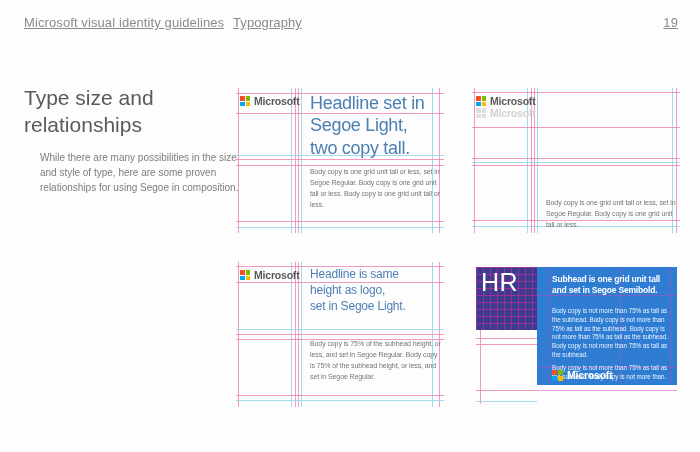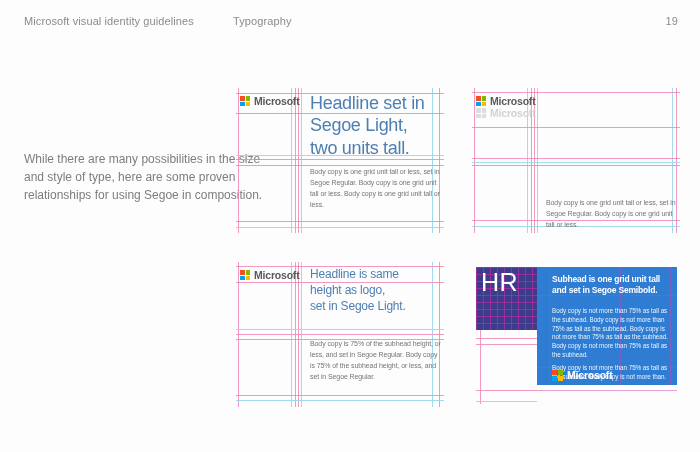--- a/index.html
+++ b/index.html
@@ -1,28 +1,28 @@
 <!DOCTYPE html>
 <html><head>
 <meta charset="utf-8">
 <style>
   html,body{margin:0;padding:0;background:#ffffff;}
   .page{position:relative;width:700px;height:452px;background:#fdfdfd;overflow:hidden;
         font-family:"Liberation Sans",sans-serif;-webkit-font-smoothing:antialiased;}
 
   
-  .hdr{position:absolute;top:15px;font-size:11px;color:#8b8b8b;letter-spacing:.1px;}
+  .hdr{position:absolute;top:15px;font-size:13px;color:#8b8b8b;letter-spacing:.1px;text-decoration:underline;}
   .hdr-brand{left:24px;}
   .hdr-section{left:233px;}
   .hdr-page{right:22px;text-align:right;}
 
   
   .intro-title{position:absolute;left:24px;top:84px;font-size:21px;line-height:1.3;
                color:#5a5a5a;white-space:pre-line;}
-  .intro-body{position:absolute;left:24px;top:150px;font-size:12px;line-height:1.5;
+  .intro-body{position:absolute;left:40px;top:150px;font-size:10px;line-height:1.5;
               color:#7d7d7d;white-space:pre-line;}
 
   
   .panel{position:absolute;}
   .gh,.gv{position:absolute;pointer-events:none;}
   .gh{left:0;right:0;height:1px;}
   .gv{top:0;bottom:0;width:1px;}
   .p{background:rgba(238,127,176,.8);}
   .c{background:rgba(148,211,235,.85);}
   .m{background:rgba(196,72,186,.5);}
@@ -64,20 +64,22 @@
 </style>
 </head>
 <body>
 
 <div class="page">
 
   <div class="hdr hdr-brand">Microsoft visual identity guidelines</div>
   <div class="hdr hdr-section">Typography</div>
   <div class="hdr hdr-page">19</div>
 
+  <div class="intro-title">Type size and
+relationships</div>
   <div class="intro-body">While there are many possibilities in the size
 and style of type, here are some proven
 relationships for using Segoe in composition.</div>
 
   <div class="panel" style="left:236px;top:88px;width:208px;height:145px">
     <i class="gv p" style="left:2px"></i>
     <i class="gv c" style="left:55px"></i>
     <i class="gv p" style="left:59px"></i>
     <i class="gv p" style="left:62px"></i>
     <i class="gv c" style="left:65px"></i>
@@ -94,21 +96,21 @@
       <span class="tiles">
           <i class="t r"></i>
           <i class="t g"></i>
           <i class="t b"></i>
           <i class="t y"></i>
         </span>
       <span class="msname">Microsoft</span>
     </span>
     <div class="headline hl-1">Headline set in
 Segoe Light,
-two units tall.</div>
+two copy tall.</div>
     <div class="bodycopy bc-1">Body copy is one grid unit tall or less, set in Segoe Regular. Body copy is one grid unit tall or less. Body copy is one grid unit tall or less.</div>
   </div>
 
   <div class="panel" style="left:472px;top:88px;width:208px;height:145px">
     <i class="gv p" style="left:2px"></i>
     <i class="gv c" style="left:55px"></i>
     <i class="gv p" style="left:59px"></i>
     <i class="gv p" style="left:62px"></i>
     <i class="gv c" style="left:65px"></i>
     <i class="gv c" style="left:200px"></i>

